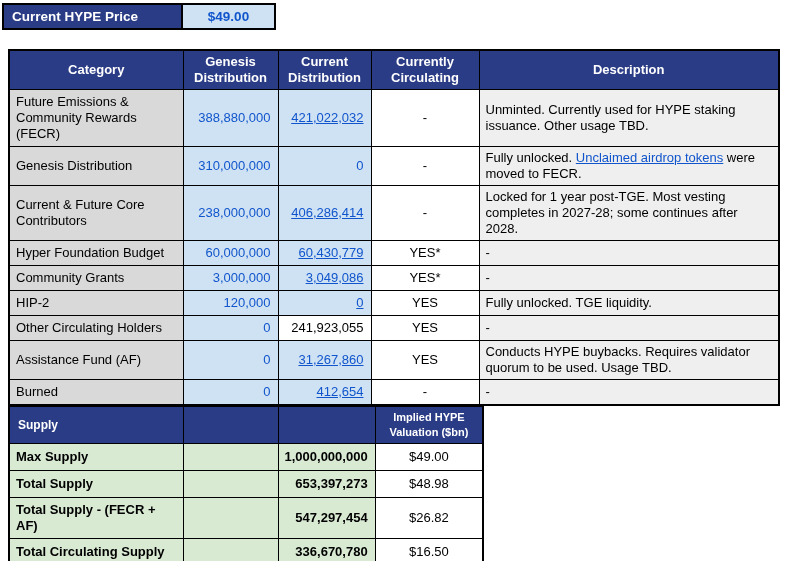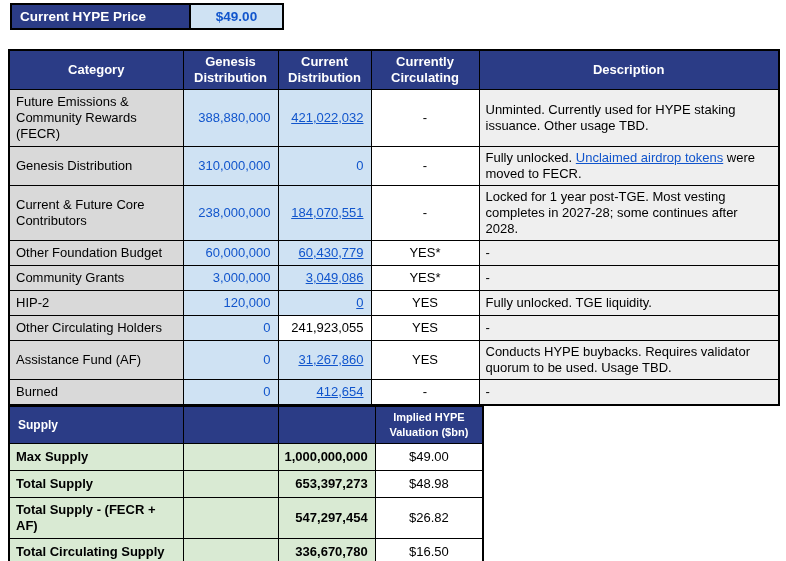--- a/index.html
+++ b/index.html
@@ -6,21 +6,21 @@
     --navy:#2b3c86; --lightblue:#cfe2f3; --gray:#d9d9d9; --lightgray:#efefef;
     --green:#d9ead3; --link:#1155cc; --border:#000000;
   }
   *{box-sizing:border-box;}
   html,body{margin:0;padding:0;}
   body{
     width:786px;height:561px;background:#ffffff;overflow:hidden;
     font-family:"Liberation Sans",sans-serif;font-size:13px;color:#000;
   }
   
-  .price-box{display:flex;margin:3px 0 0 10px;width:274px;border:2px solid var(--border);}
+  .price-box{display:flex;margin:3px 0 0 2px;width:274px;border:2px solid var(--border);}
   .price-label{width:177px;background:var(--navy);color:#fff;font-weight:bold;
     font-size:13.5px;padding:4px 2px 4px 8px;}
   .price-value{flex:1;background:var(--lightblue);color:var(--link);font-weight:bold;
     font-size:13.5px;text-align:center;padding:4px 0;border-left:2px solid var(--border);}
   
   table{border-collapse:collapse;table-layout:fixed;margin-left:8px;}
   .main-table{margin-top:19px;border:2px solid var(--border);}
   .supply-table{border:2px solid var(--border);border-top-width:1px;}
   th,td{border:1px solid var(--border);vertical-align:middle;line-height:16px;}
   th{background:var(--navy);color:#fff;font-weight:bold;text-align:center;padding:3px 2px;}
@@ -83,26 +83,26 @@
         <tr>
           <td class="cat">Genesis Distribution</td>
           <td class="num genesis">310,000,000</td>
           <td class="num current"><span class="val-blue">0</span></td>
           <td class="circ">-</td>
           <td class="desc"><span>Fully unlocked. </span><a class="link">Unclaimed airdrop tokens</a><span> were moved to FECR.</span></td>
         </tr>
         <tr>
           <td class="cat">Current &amp; Future Core Contributors</td>
           <td class="num genesis">238,000,000</td>
-          <td class="num current"><a class="val-link">184,070,551</a></td>
+          <td class="num current"><a class="val-link">406,286,414</a></td>
           <td class="circ">-</td>
           <td class="desc"><span>Locked for 1 year post-TGE. Most vesting completes in 2027-28; some continues after 2028.</span></td>
         </tr>
         <tr>
-          <td class="cat">Other Foundation Budget</td>
+          <td class="cat">Hyper Foundation Budget</td>
           <td class="num genesis">60,000,000</td>
           <td class="num current"><a class="val-link">60,430,779</a></td>
           <td class="circ">YES*</td>
           <td class="desc"><span>-</span></td>
         </tr>
         <tr>
           <td class="cat">Community Grants</td>
           <td class="num genesis">3,000,000</td>
           <td class="num current"><a class="val-link">3,049,086</a></td>
           <td class="circ">YES*</td>

